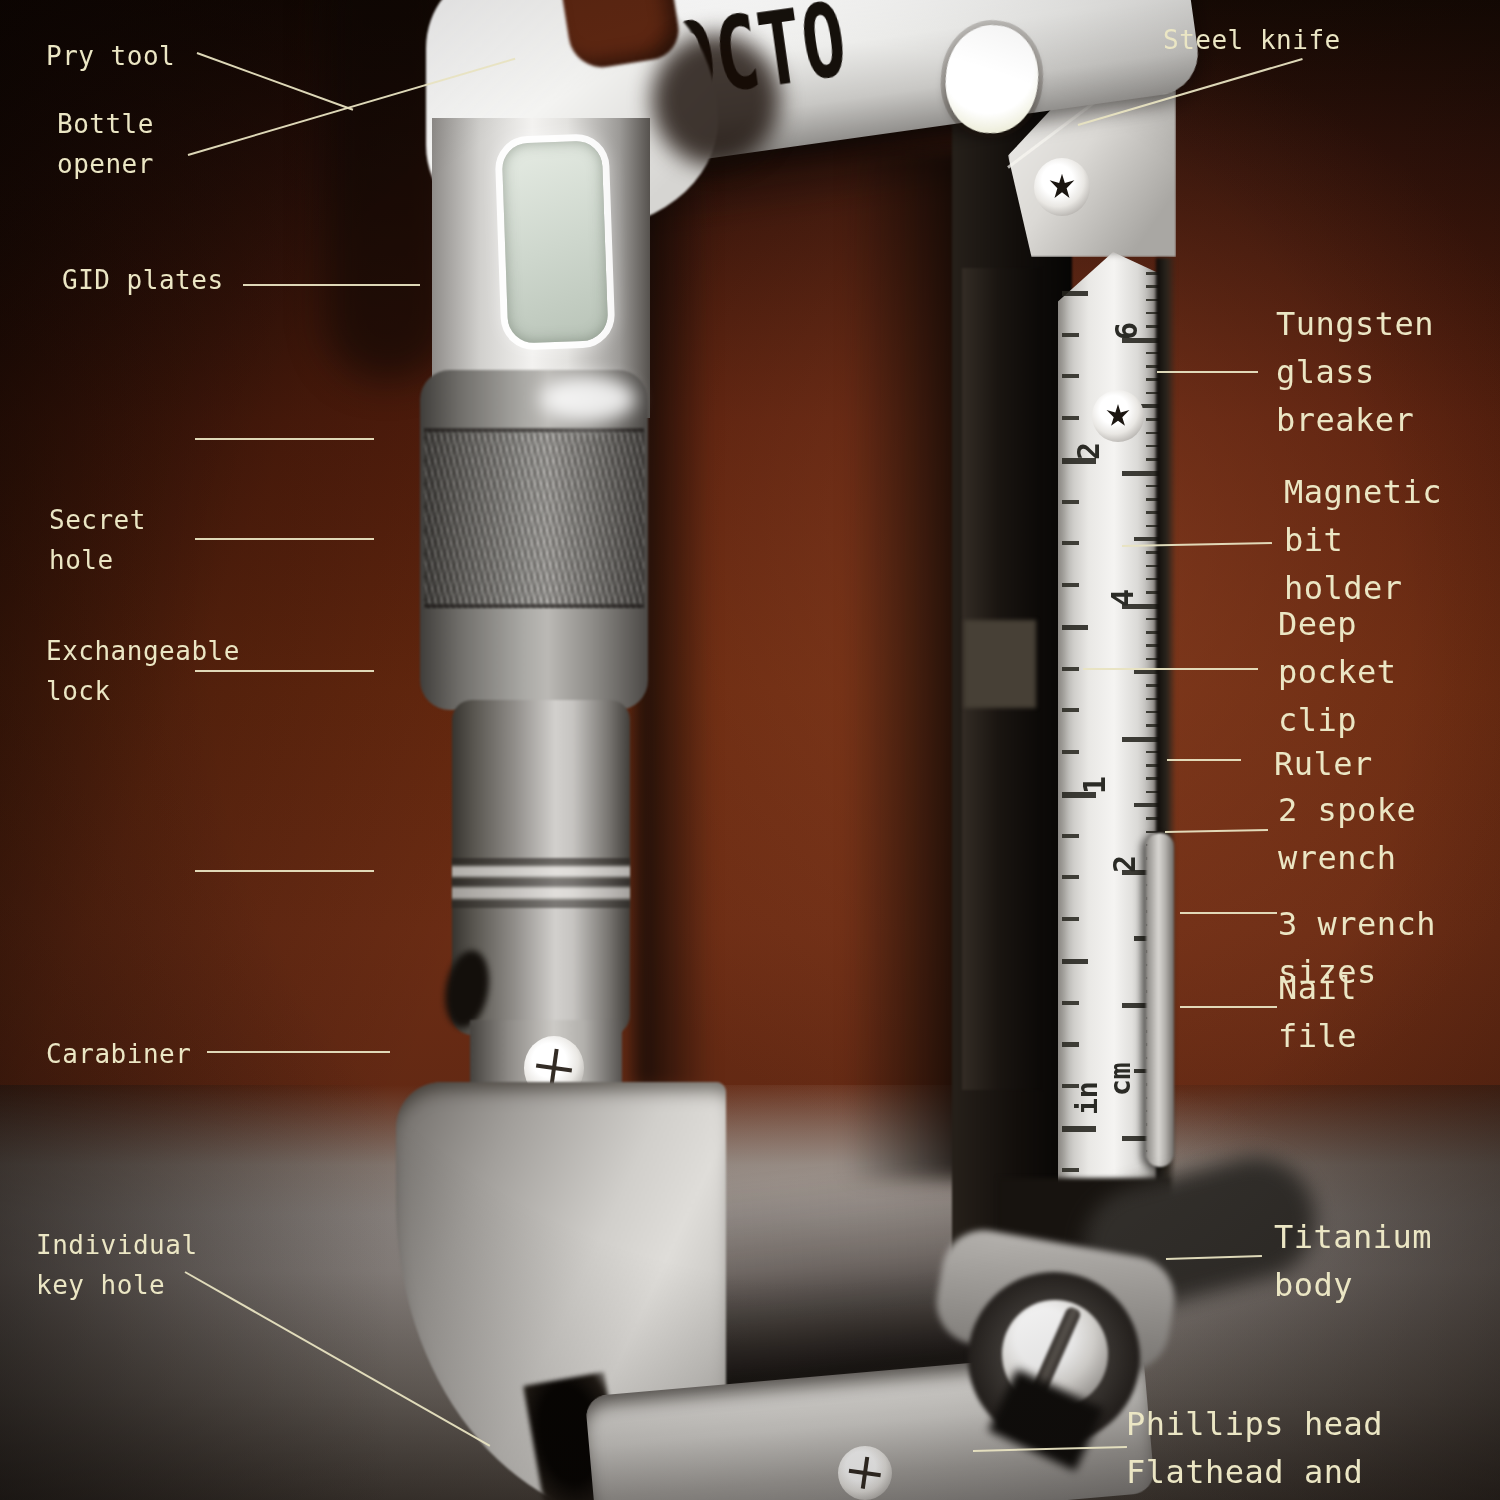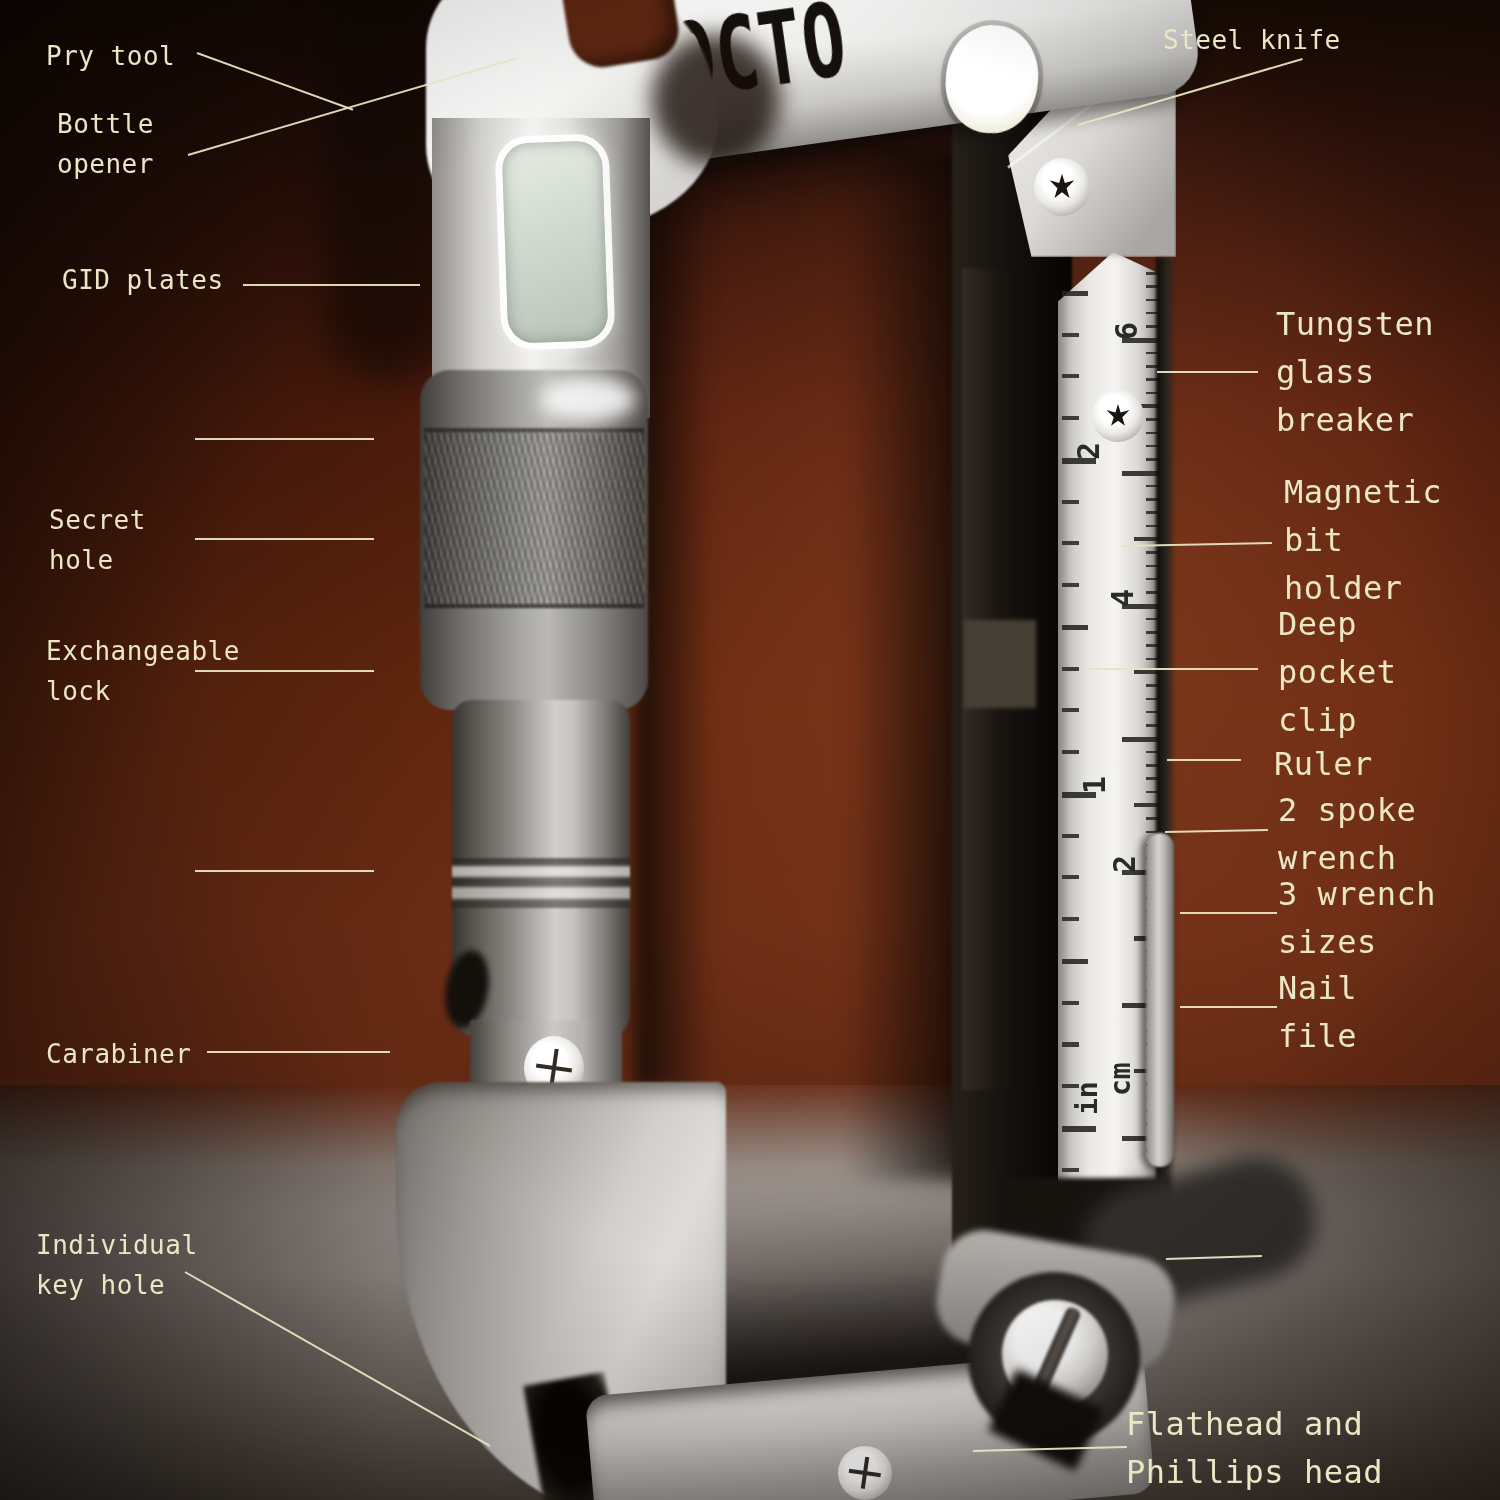--- a/index.html
+++ b/index.html
@@ -289,17 +289,18 @@
   <div class="lbl" style="left:46px;top:631px"><div>Exchangeable</div><div>lock</div></div>
   <div class="lbl" style="left:46px;top:1034px"><div>Carabiner</div></div>
   <div class="lbl" style="left:36px;top:1225px"><div>Individual</div><div>key hole</div></div>
 
   <div class="lbl" style="left:1163px;top:20px"><div>Steel knife</div></div>
   <div class="lbl right" style="left:1276px;top:300px"><div>Tungsten</div><div>glass</div><div>breaker</div></div>
   <div class="lbl right" style="left:1284px;top:468px"><div>Magnetic</div><div>bit</div><div>holder</div></div>
   <div class="lbl right" style="left:1278px;top:600px"><div>Deep</div><div>pocket</div><div>clip</div></div>
   <div class="lbl right" style="left:1274px;top:740px"><div>Ruler</div></div>
   <div class="lbl right" style="left:1278px;top:786px"><div>2 spoke</div><div>wrench</div></div>
-  <div class="lbl right" style="left:1278px;top:870px"><div>3 wrench</div><div>sizes</div></div>
+  <div class="lbl right" style="left:1278px;top:900px"><div>3 wrench</div><div>sizes</div></div>
   <div class="lbl right" style="left:1278px;top:964px"><div>Nail</div><div>file</div></div>
-  <div class="lbl right" style="left:1126px;top:1400px"><div>Flathead and</div><div>Phillips head</div></div>
+  <div class="lbl right" style="left:1274px;top:1213px"><div>Titanium</div><div>body</div></div>
+  <div class="lbl right" style="left:1126px;top:1400px"><div>Phillips head</div><div>Flathead and</div></div>
 
 </div>
 
 </body></html>

